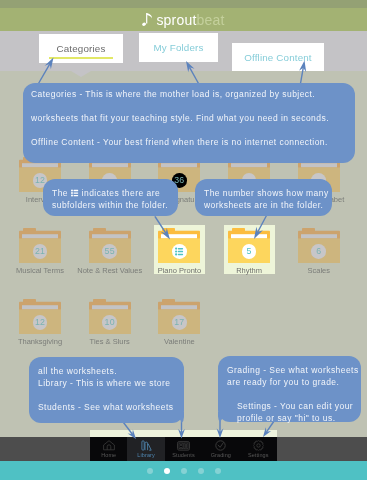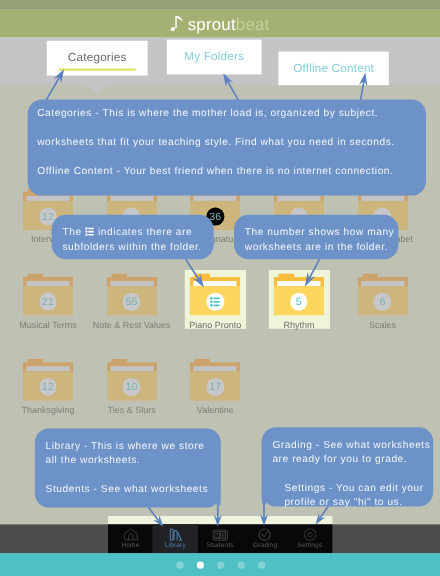--- a/index.html
+++ b/index.html
@@ -345,22 +345,22 @@
 
   <div class="callout" id="c-count" style="left:195px;top:179px;width:137px;height:37px;">
     <div style="position:absolute;left:9px;top:8px;">
       <p>The number shows how many</p>
       <p>worksheets are in the folder.</p>
     </div>
   </div>
 
   <div class="callout" id="c-lib" style="left:29px;top:357px;width:155px;height:66px;">
     <div style="position:absolute;left:9px;top:8px;">
+      <p>all the worksheets.</p>
       <p>Library - This is where we store</p>
-      <p>all the worksheets.</p>
       <p style="height:12px;"></p>
       <p>Students - See what worksheets</p>
     </div>
   </div>
 
   <div class="callout" id="c-grad" style="left:218px;top:356px;width:143px;height:66px;">
     <div style="position:absolute;left:9px;top:8px;">
       <p>Grading - See what worksheets</p>
       <p>are ready for you to grade.</p>
       <p style="height:12px;"></p>

